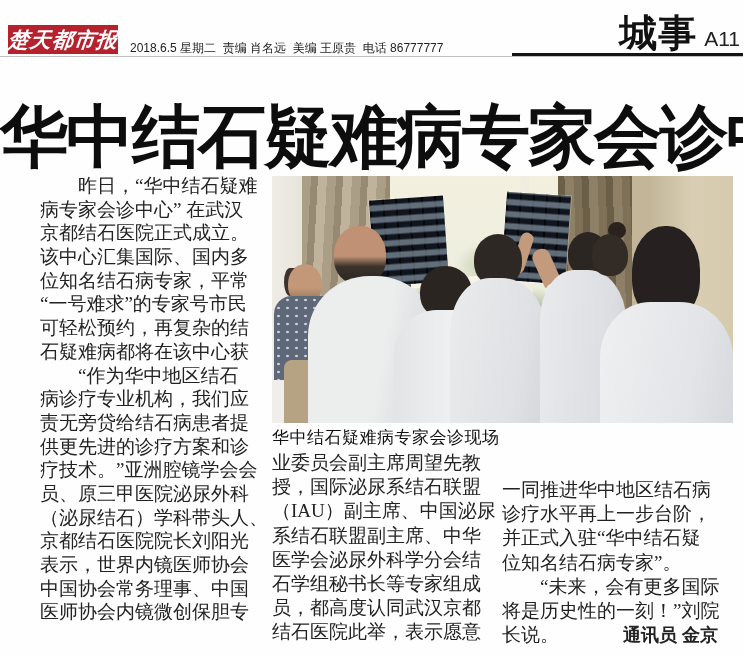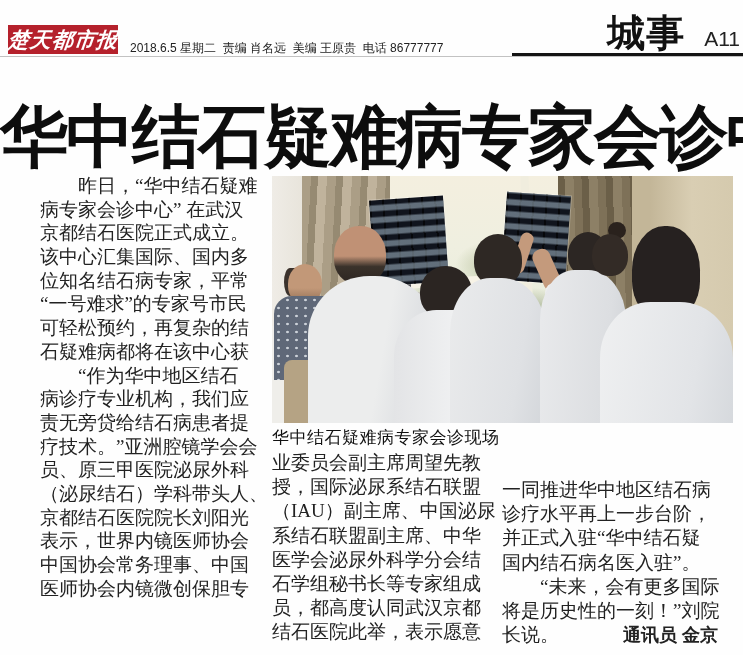--- a/index.html
+++ b/index.html
@@ -7,21 +7,21 @@
         font-family:"Liberation Serif","DejaVu Serif",serif;color:#1a1a1a;}
 
   
   .logo-box{position:absolute;left:8px;top:25px;width:110px;height:29px;background:#b5212c;
             display:flex;align-items:center;justify-content:center;}
   .logo-box span{color:#fff;font-family:"DejaVu Serif","Liberation Serif",serif;
             font-weight:bold;font-style:italic;font-size:21px;letter-spacing:1px;
             transform:skewX(-6deg);white-space:nowrap;}
   .dateline{position:absolute;left:130px;top:40px;font-size:12px;color:#222;
             font-family:"Liberation Sans","DejaVu Sans",sans-serif;white-space:pre;}
-  .section-block{position:absolute;right:3px;top:14px;display:flex;align-items:baseline;gap:19px;
+  .section-block{position:absolute;right:3px;top:14px;display:flex;align-items:baseline;gap:7px;
             font-family:"Liberation Sans","DejaVu Sans",sans-serif;}
   .section-title{font-size:38px;font-weight:900;letter-spacing:1px;color:#111;line-height:1;}
   .page-num{font-size:21px;color:#222;}
   .rule-light{position:absolute;left:0;top:56px;width:743px;height:1px;background:#c2c2c2;}
   .rule-dark{position:absolute;left:512px;top:53px;width:231px;height:3px;background:#141414;}
 
   
   .headline{position:absolute;left:0;top:92px;width:743px;text-align:center;
             font-family:"Liberation Sans","DejaVu Sans",sans-serif;
             font-weight:900;font-size:68px;letter-spacing:-2px;color:#0d0d0d;white-space:nowrap;}
@@ -125,20 +125,21 @@
       <div class="line">病专家会诊中心” 在武汉</div>
       <div class="line">京都结石医院正式成立。</div>
       <div class="line">该中心汇集国际、国内多</div>
       <div class="line">位知名结石病专家，平常</div>
       <div class="line">“一号难求”的专家号市民</div>
       <div class="line">可轻松预约，再复杂的结</div>
       <div class="line">石疑难病都将在该中心获</div>
       <div class="line">　　“作为华中地区结石</div>
       <div class="line">病诊疗专业机构，我们应</div>
       <div class="line">责无旁贷给结石病患者提</div>
+      <div class="line">供更先进的诊疗方案和诊</div>
       <div class="line">疗技术。”亚洲腔镜学会会</div>
       <div class="line">员、原三甲医院泌尿外科</div>
       <div class="line">（泌尿结石）学科带头人、</div>
       <div class="line">京都结石医院院长刘阳光</div>
       <div class="line">表示，世界内镜医师协会</div>
       <div class="line">中国协会常务理事、中国</div>
       <div class="line">医师协会内镜微创保胆专</div>
     </div>
 
   <div class="photo">
@@ -190,21 +191,21 @@
       <div class="line">员，都高度认同武汉京都</div>
       <div class="line">结石医院此举，表示愿意</div>
     </div>
 
   <div class="col col-right">
     <div>
 
     <div class="line">一同推进华中地区结石病</div>
         <div class="line">诊疗水平再上一步台阶，</div>
         <div class="line">并正式入驻“华中结石疑</div>
-        <div class="line">国内结石病名医入驻”。</div>
+        <div class="line">位知名结石病专家”。</div>
         <div class="line">　　“未来，会有更多国际</div>
         <div class="line">将是历史性的一刻！”刘院</div>
       </div>
     <div class="byline-row">
       <span>长说。</span>
       <span class="byline">通讯员 金京</span>
     </div>
   </div>
 
 </div>

